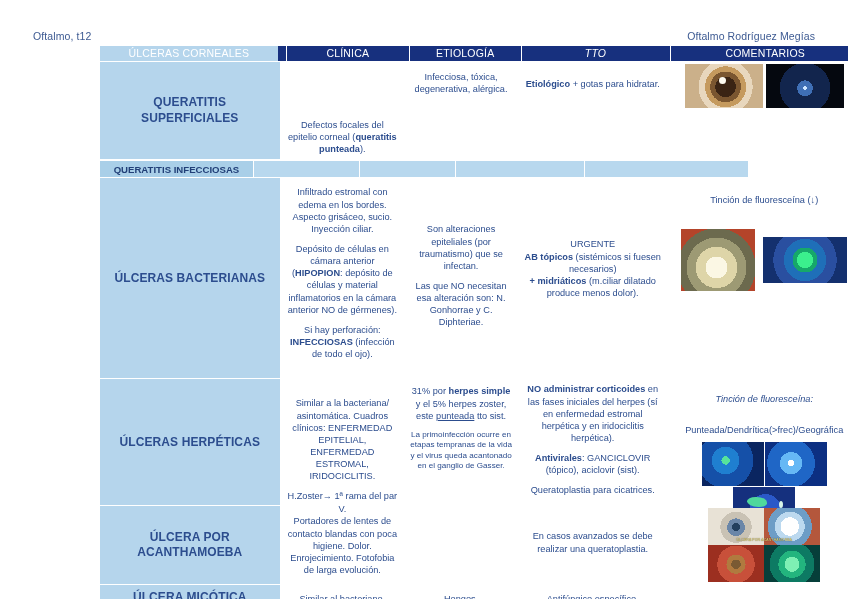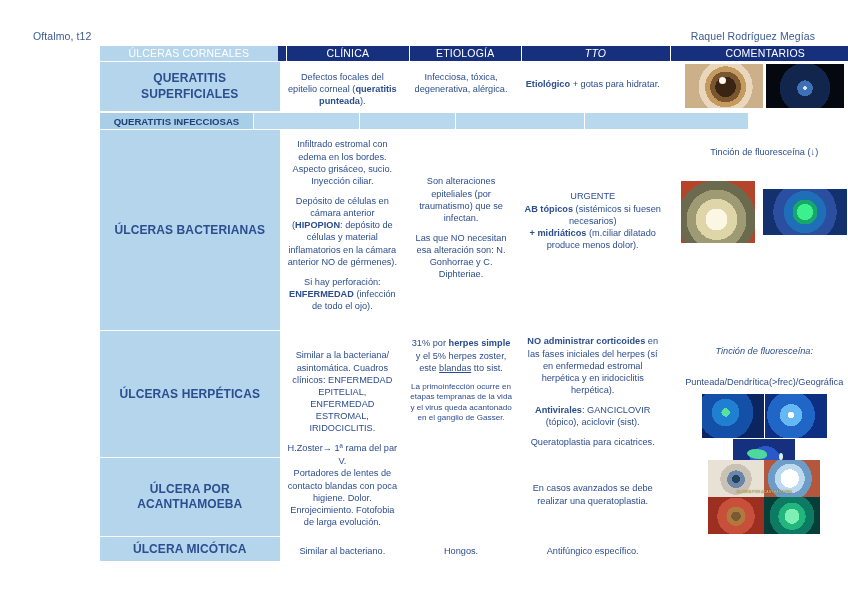--- a/index.html
+++ b/index.html
@@ -149,38 +149,38 @@
     text-shadow:0 0 1px #000;
   }
 </style>
 </head>
 <body>
 
 <div class="page">
 
   <div class="runhead">
     <div class="left">Oftalmo, t12</div>
-    <div class="right">Raquel Rodríguez Megías</div>
+    <div class="right">Oftalmo Rodríguez Megías</div>
   </div>
 
   <div class="table">
 
     <div class="thead">
       <div class="th c0">ÚLCERAS CORNEALES</div>
       <div class="th c1">CLÍNICA</div>
       <div class="th c2">ETIOLOGÍA</div>
       <div class="th c3">TTO</div>
       <div class="th c4">COMENTARIOS</div>
     </div>
     <div class="sep"></div>
 
     <div class="row">
       <div class="cell c0">QUERATITIS SUPERFICIALES</div>
       <div class="gap"></div>
-      <div class="cell c1" style="padding-top:9px;">
+      <div class="cell c1" style="padding-top:9px;margin-top:48px;">
         <span>Defectos focales del epitelio corneal (</span><b>queratitis punteada</b><span>).</span>
       </div>
       <div class="gap"></div>
       <div class="cell c2" style="padding-top:9px;">Infecciosa, tóxica, degenerativa, alérgica.</div>
       <div class="gap"></div>
       <div class="cell c3" style="padding-top:16px;">
         <b>Etiológico</b><span> + gotas para hidratar.</span>
       </div>
       <div class="gap"></div>
       <div class="cell c4" style="padding:2px 5px;">
@@ -206,21 +206,21 @@
 
     <div class="row" style="height:200px;">
       <div class="cell c0">ÚLCERAS BACTERIANAS</div>
       <div class="gap"></div>
       <div class="cell c1" style="padding-top:8px;">
         <p class="blk">Infiltrado estromal con edema en los bordes. Aspecto grisáceo, sucio. Inyección ciliar.</p>
         <p class="blk">
           <span>Depósito de células en cámara anterior (</span><b>HIPOPION</b><span>: depósito de células y material inflamatorios en la cámara anterior NO de gérmenes).</span>
         </p>
         <p class="blk">
-          <span>Si hay perforación: </span><b>ENFERMEDAD</b><span> (infección de todo el ojo).</span>
+          <span>Si hay perforación: </span><b>INFECCIOSAS</b><span> (infección de todo el ojo).</span>
         </p>
       </div>
       <div class="gap"></div>
       <div class="cell c2" style="padding-top:45px;">
         <p class="blk">Son alteraciones epiteliales (por traumatismo) que se infectan.</p>
         <p class="blk">Las que NO necesitan esa alteración son: N. Gonhorrae y C. Diphteriae.</p>
       </div>
       <div class="gap"></div>
       <div class="cell c3" style="padding-top:60px;">
         <div>URGENTE</div>
@@ -241,21 +241,21 @@
     <div class="row" style="height:126px;">
       <div class="cell c0">ÚLCERAS HERPÉTICAS</div>
       <div class="gap"></div>
       <div class="cell c1" style="padding-top:18px;">
         <p class="blk">Similar a la bacteriana/ asintomática. Cuadros clínicos: ENFERMEDAD EPITELIAL, ENFERMEDAD ESTROMAL, IRIDOCICLITIS.</p>
         <p class="blk">H.Zoster→ 1ª rama del par V.</p>
       </div>
       <div class="gap"></div>
       <div class="cell c2" style="padding-top:6px;">
         <p class="blk">
-          <span>31% por </span><b>herpes simple</b><span> y el 5% herpes zoster, este </span><span class="u">blandas</span><span> tto sist.</span>
+          <span>31% por </span><b>herpes simple</b><span> y el 5% herpes zoster, este </span><span class="u">punteada</span><span> tto sist.</span>
         </p>
         <p class="blk small">La primoinfección ocurre en etapas tempranas de la vida y el virus queda acantonado en el ganglio de Gasser.</p>
       </div>
       <div class="gap"></div>
       <div class="cell c3" style="padding-top:4px;">
         <p class="blk"><b>NO administrar corticoides</b><span> en las fases iniciales del herpes (sí en enfermedad estromal herpética y en iridociclitis herpética).</span></p>
         <p class="blk"><b>Antivirales</b><span>: GANCICLOVIR (tópico), aciclovir (sist).</span></p>
         <p class="blk">Queratoplastia para cicatrices.</p>
       </div>
       <div class="gap"></div>

